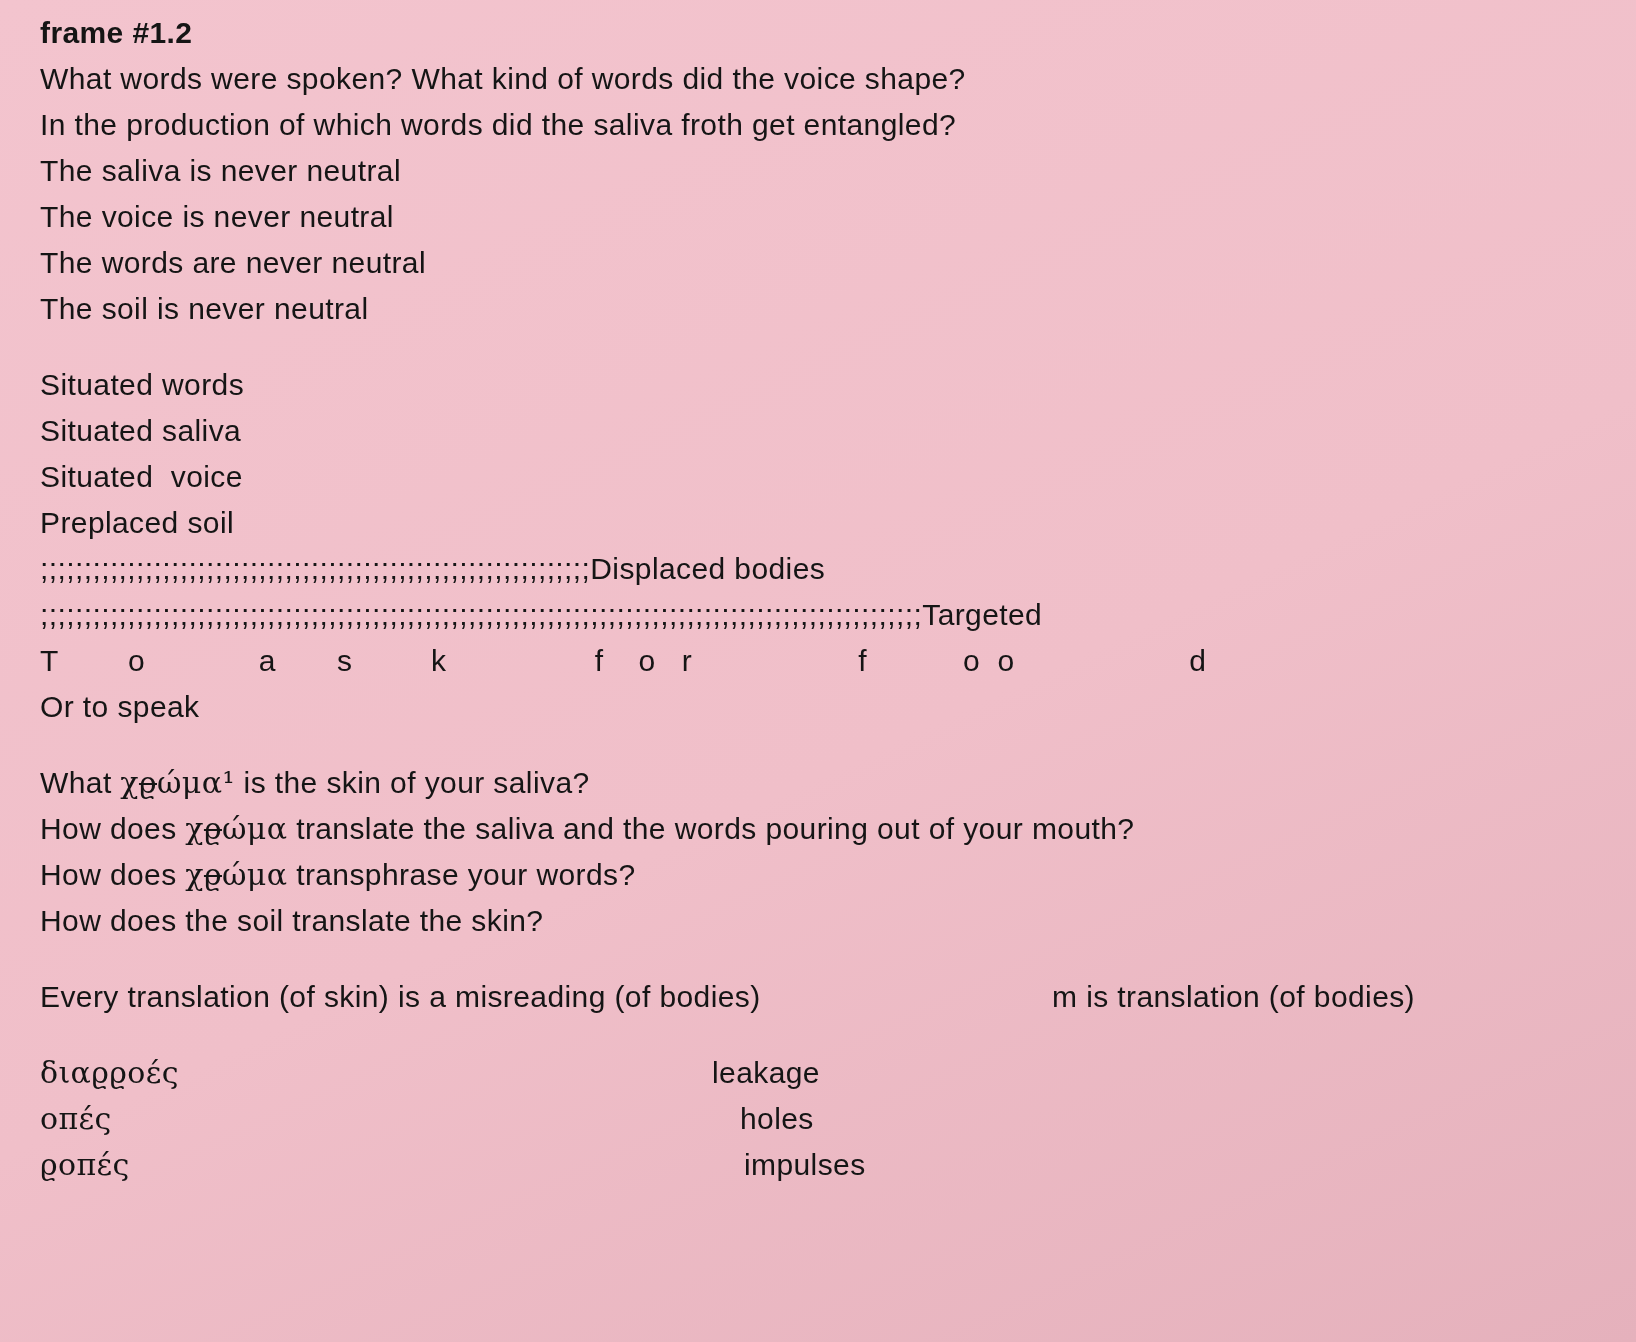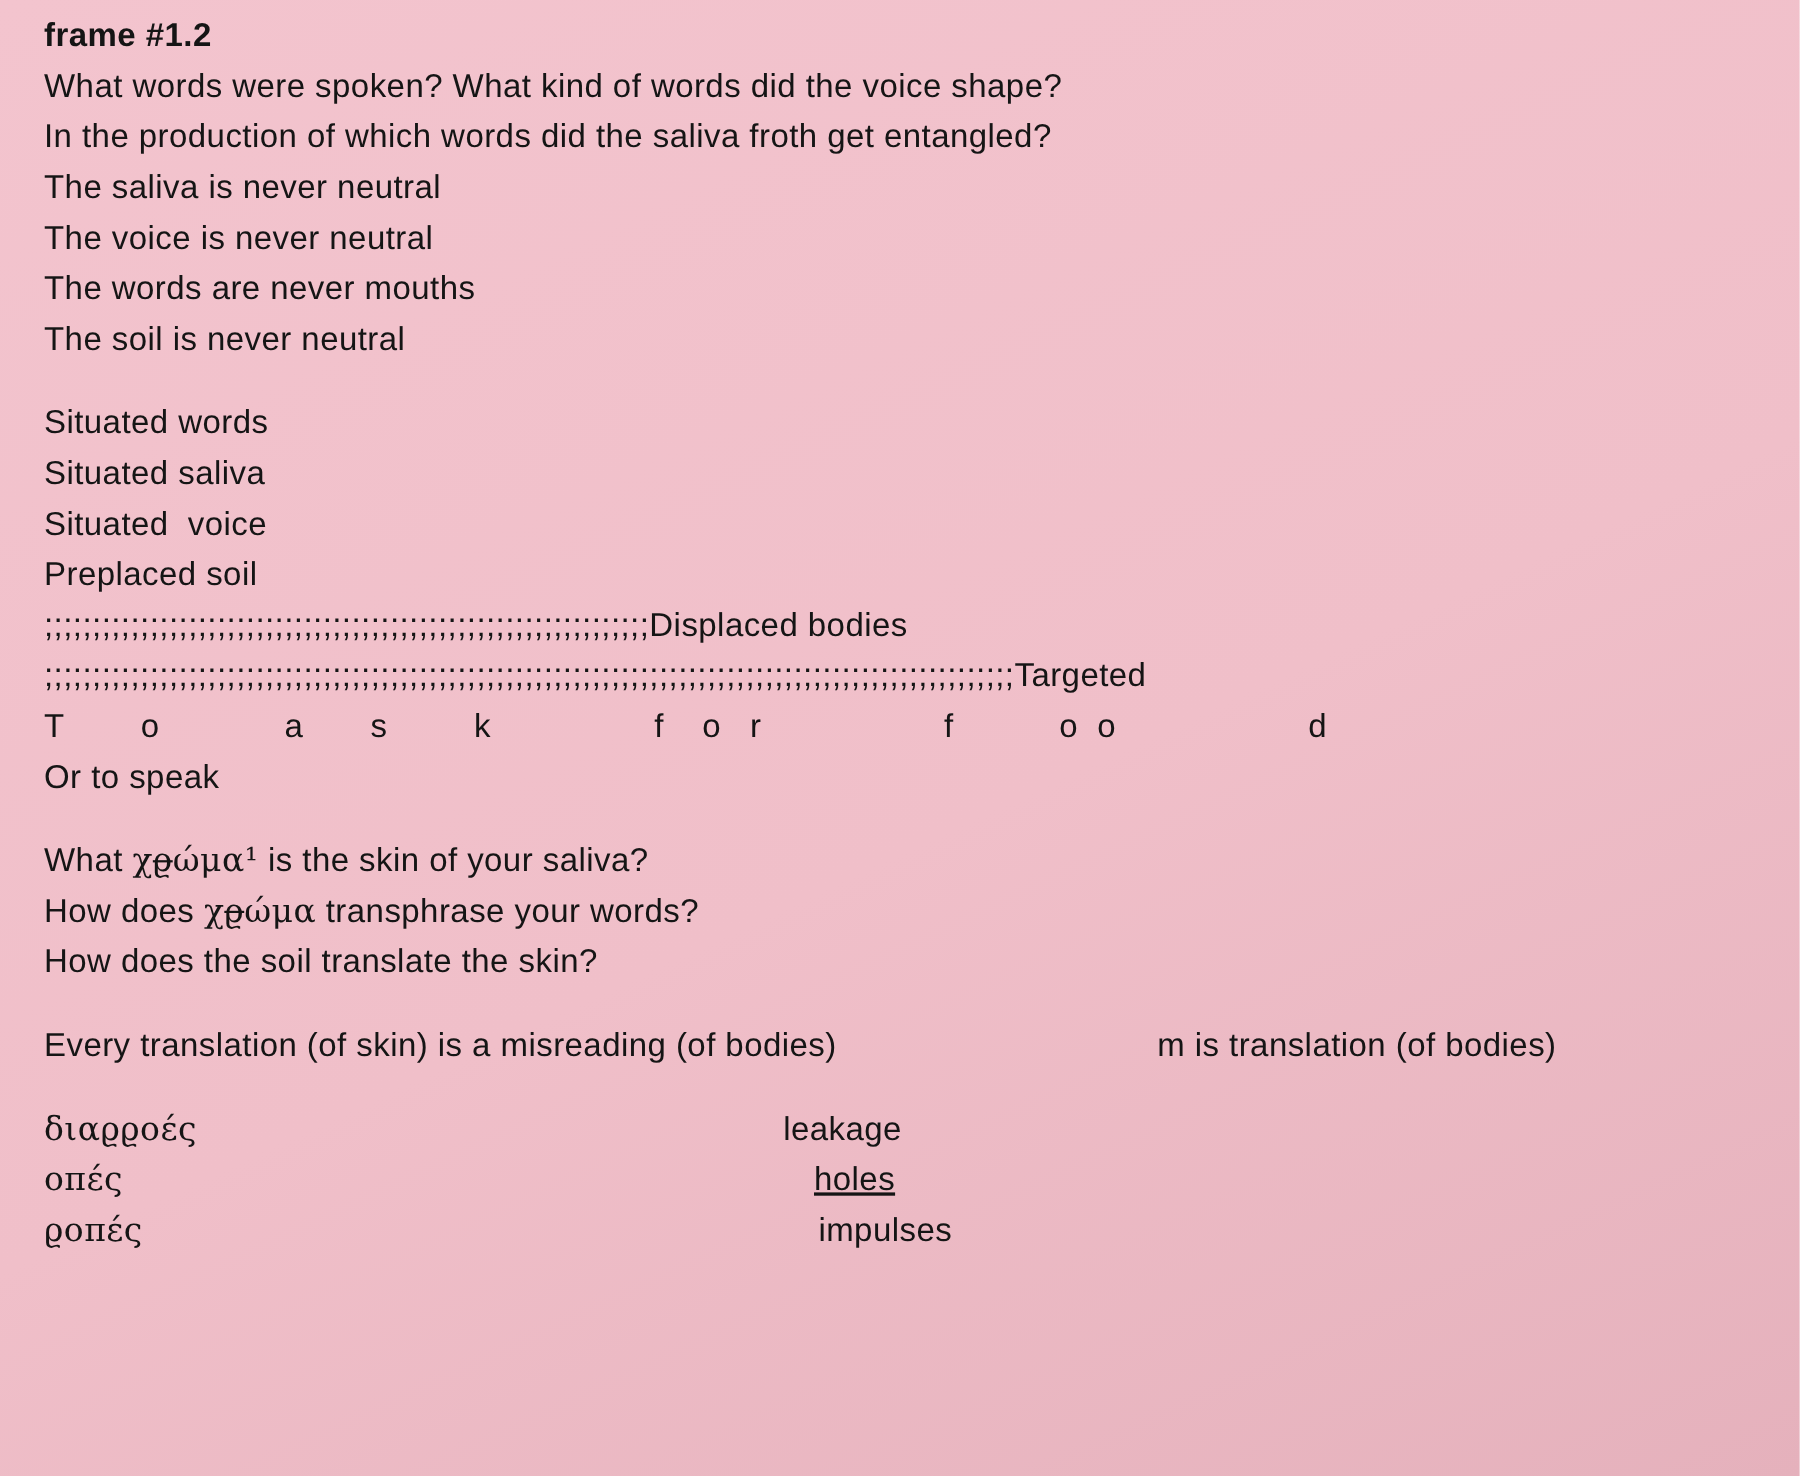--- a/index.html
+++ b/index.html
@@ -36,39 +36,40 @@
 </head>
 <body>
 
 <div class="page">
     <div class="block">
       <div class="line"><span class="bold">frame #1.2</span></div>
       <div class="line"><span>What words were spoken? What kind of words did the voice shape?</span></div>
       <div class="line"><span>In the production of which words did the saliva froth get entangled?</span></div>
       <div class="line"><span>The saliva is never neutral</span></div>
       <div class="line"><span>The voice is never neutral</span></div>
-      <div class="line"><span>The words are never mouths</span></div>
+      <div class="line"><span>The words are never neutral</span></div>
       <div class="line"><span>The soil is never neutral</span></div>
     </div>
     <div class="block">
       <div class="line"><span>Situated words</span></div>
       <div class="line"><span>Situated saliva</span></div>
       <div class="line"><span>Situated  voice</span></div>
       <div class="line"><span>Preplaced soil</span></div>
       <div class="line"><span>;;;;;;;;;;;;;;;;;;;;;;;;;;;;;;;;;;;;;;;;;;;;;;;;;;;;;;;;;;;;;;;Displaced bodies</span></div>
       <div class="line"><span>;;;;;;;;;;;;;;;;;;;;;;;;;;;;;;;;;;;;;;;;;;;;;;;;;;;;;;;;;;;;;;;;;;;;;;;;;;;;;;;;;;;;;;;;;;;;;;;;;;;;;Targeted</span></div>
       <div class="line"><span>T        o             a       s         k                 f    o   r                   f           o  o                    d</span></div>
       <div class="line"><span>Or to speak</span></div>
     </div>
     <div class="block">
       <div class="line"><span>What </span><span class="greek">χ</span><span class="greek strike">ϱ</span><span class="greek">ώμα¹</span><span> is the skin of your saliva?</span></div>
+      <div class="line"><span>How does </span><span class="greek">χ</span><span class="greek strike">ϱ</span><span class="greek">ώμα</span><span> translate the saliva and the words pouring out of your mouth?</span></div>
       <div class="line"><span>How does </span><span class="greek">χ</span><span class="greek strike">ϱ</span><span class="greek">ώμα</span><span> transphrase your words?</span></div>
       <div class="line"><span>How does the soil translate the skin?</span></div>
     </div>
     <div class="block">
       <div class="line rel"><span>Every translation (of skin) is a misreading (of bodies)</span><span class="abs" style="left: 1012px;">m is translation (of bodies)</span></div>
     </div>
     <div class="block">
       <div class="line rel"><span class="greek">διαϱϱοές</span><span class="abs" style="left: 672px;">leakage</span></div>
-      <div class="line rel"><span class="greek">οπές</span><span class="abs" style="left: 700px; text-decoration: underline;">holes</span></div>
+      <div class="line rel"><span class="greek">οπές</span><span class="abs" style="left: 700px;">holes</span></div>
       <div class="line rel"><span class="greek">ϱοπές</span><span class="abs" style="left: 704px;">impulses</span></div>
     </div>
   </div>
 
 </body></html>

